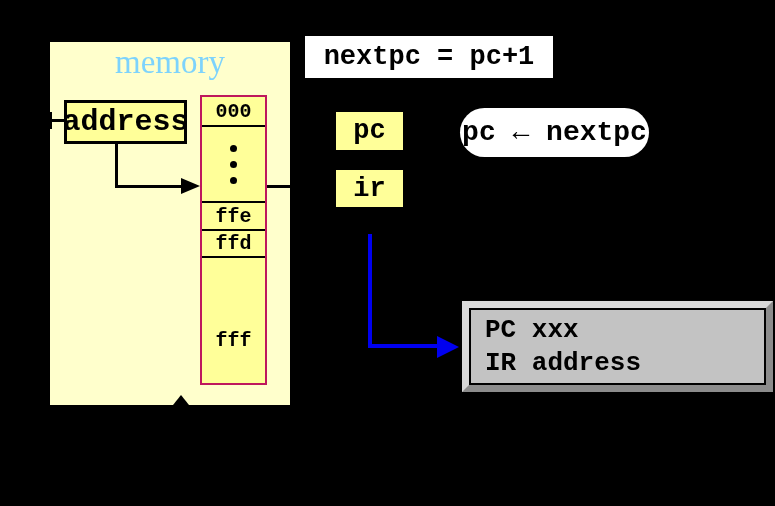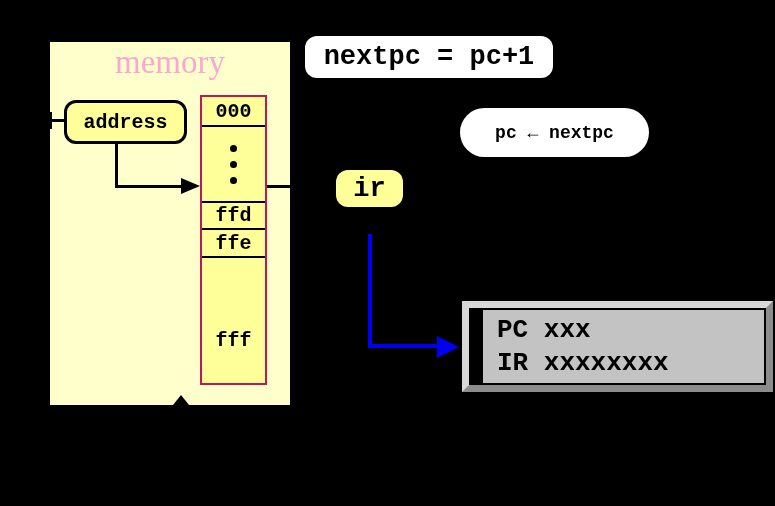--- a/index.html
+++ b/index.html
@@ -1,28 +1,28 @@
 <!DOCTYPE html>
 <html><head>
 <meta charset="utf-8">
 <style>
   html,body{margin:0;padding:0;background:#000;}
   #stage{position:relative;width:775px;height:506px;background:#000;overflow:hidden;
          font-family:"Liberation Mono","DejaVu Sans Mono",monospace;}
   .abs{position:absolute;box-sizing:border-box;}
-  .mono{font-family:"Liberation Mono","DejaVu Sans Mono",monospace;font-weight:bold;color:#000;border-radius:12px;}
+  .mono{font-family:"Liberation Mono","DejaVu Sans Mono",monospace;font-weight:bold;color:#000;}
   .center{display:flex;align-items:center;justify-content:center;}
 
   
   .memory-box{left:50px;top:42px;width:240px;height:363px;background:#FFFFCC;}
   .memory-title{left:50px;top:44px;width:240px;text-align:center;
                 font-family:"Liberation Serif","DejaVu Serif",serif;
-                font-size:33px;color:#f9a8d4;font-weight:normal;}
+                font-size:33px;color:#7dd3fc;font-weight:normal;}
   .address-box{left:64px;top:100px;width:123px;height:44px;background:#FFFF99;
-               border:3px solid #000;font-size:20px;}
+               border:3px solid #000;font-size:30px;}
   .stub-h{left:40px;top:119px;width:26px;height:3px;background:#000;}
   .stub-tick{left:49px;top:112px;width:3px;height:17px;background:#000;}
   .addr-line-v{left:115px;top:142px;width:3px;height:46px;background:#000;}
   .addr-line-h{left:115px;top:185px;width:68px;height:3px;background:#000;}
   .addr-arrowhead{left:181px;top:178px;width:0;height:0;
                   border-top:8px solid transparent;border-bottom:8px solid transparent;
                   border-left:19px solid #000;}
   .cell-column{left:200px;top:95px;width:67px;height:290px;background:#FFFF99;
                border:2px solid #be185d;display:flex;flex-direction:column;}
   .cell{border-bottom:2px solid #000;display:flex;align-items:center;justify-content:center;
@@ -35,33 +35,33 @@
   .mem-bottom-arrow{left:173px;top:395px;width:0;height:0;
                     border-left:8px solid transparent;border-right:8px solid transparent;
                     border-bottom:10px solid #000;}
 
   
   .nextpc-box{left:305px;top:36px;width:248px;height:42px;background:#FFFFFF;
               font-size:27px;white-space:pre;}
   .pc-box{left:336px;top:112px;width:67px;height:38px;background:#FFFF99;font-size:27px;}
   .ir-box{left:336px;top:170px;width:67px;height:37px;background:#FFFF99;font-size:27px;text-align:center;}
   .assign-pill{left:460px;top:108px;width:189px;height:49px;background:#FFFFFF;
-               border-radius:25px;font-size:18px;white-space:pre;}
+               border-radius:25px;font-size:28px;white-space:pre;}
 
   
   .blue-v{left:368px;top:234px;width:4px;height:114px;background:#0000F0;}
   .blue-h{left:368px;top:344px;width:70px;height:4px;background:#0000F0;}
   .blue-head{left:437px;top:336px;width:0;height:0;
              border-top:11px solid transparent;border-bottom:11px solid transparent;
              border-left:22px solid #0000F0;}
 
   
   .display-panel{left:462px;top:301px;width:311px;height:91px;
                  border:7px solid;border-color:#D8D8D8 #8C8C8C #8C8C8C #D8D8D8;
-                 outline:2px solid #000;padding-left:12px;}
+                 outline:2px solid #000;}
   .display-inner{width:100%;height:100%;background:#C3C3C3;border:2px solid #000;
                  box-sizing:border-box;display:flex;flex-direction:column;
                  justify-content:center;padding-left:14px;gap:2px;}
   .display-line{font-size:26px;font-weight:bold;color:#000;white-space:pre;line-height:31px;}
 </style>
 </head>
 <body>
 
 <div id="stage">
 
@@ -79,44 +79,47 @@
   <div class="abs addr-line-h"></div>
   <div class="abs addr-arrowhead"></div>
 
   <div class="abs cell-column">
     <div class="cell" style="height:28px">000</div>
     <div class="dots-row" style="height:74px">
       <span class="dot"></span>
       <span class="dot"></span>
       <span class="dot"></span>
     </div>
+    <div class="cell" style="height:26px">ffe</div>
     <div class="cell" style="height:25px">ffd</div>
-    <div class="cell" style="height:26px">ffe</div>
     <div class="cell last" style="flex:1">fff</div>
   </div>
 
   <div class="abs cell-out-line"></div>
   <div class="abs mem-bottom-arrow"></div>
 
   <div class="abs nextpc-box center mono">
     <span>nextpc = pc+1</span>
   </div>
 
   <div class="abs assign-pill center mono">
     <span>pc ← nextpc</span>
   </div>
 
+  <div class="abs pc-box center mono">
+    <span>pc</span>
+  </div>
   <div class="abs ir-box center mono">
     <span>ir</span>
   </div>
 
   <div class="abs blue-v"></div>
   <div class="abs blue-h"></div>
   <div class="abs blue-head"></div>
 
   <div class="abs display-panel">
     <div class="display-inner">
       <div class="display-line">PC xxx</div>
-      <div class="display-line">IR xxxxxxxx</div>
+      <div class="display-line">IR address</div>
     </div>
   </div>
 
 </div>
 
 </body></html>

